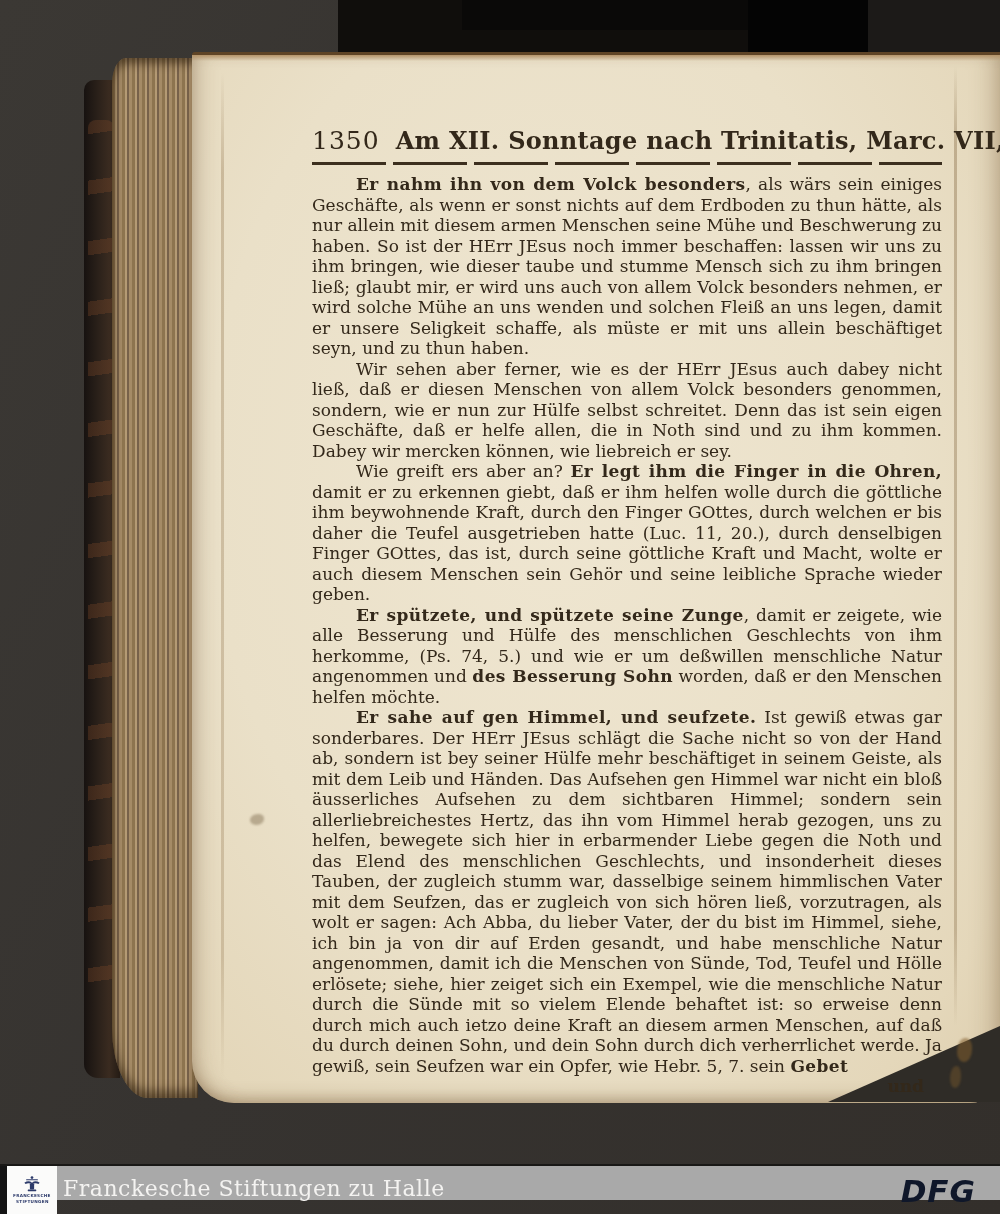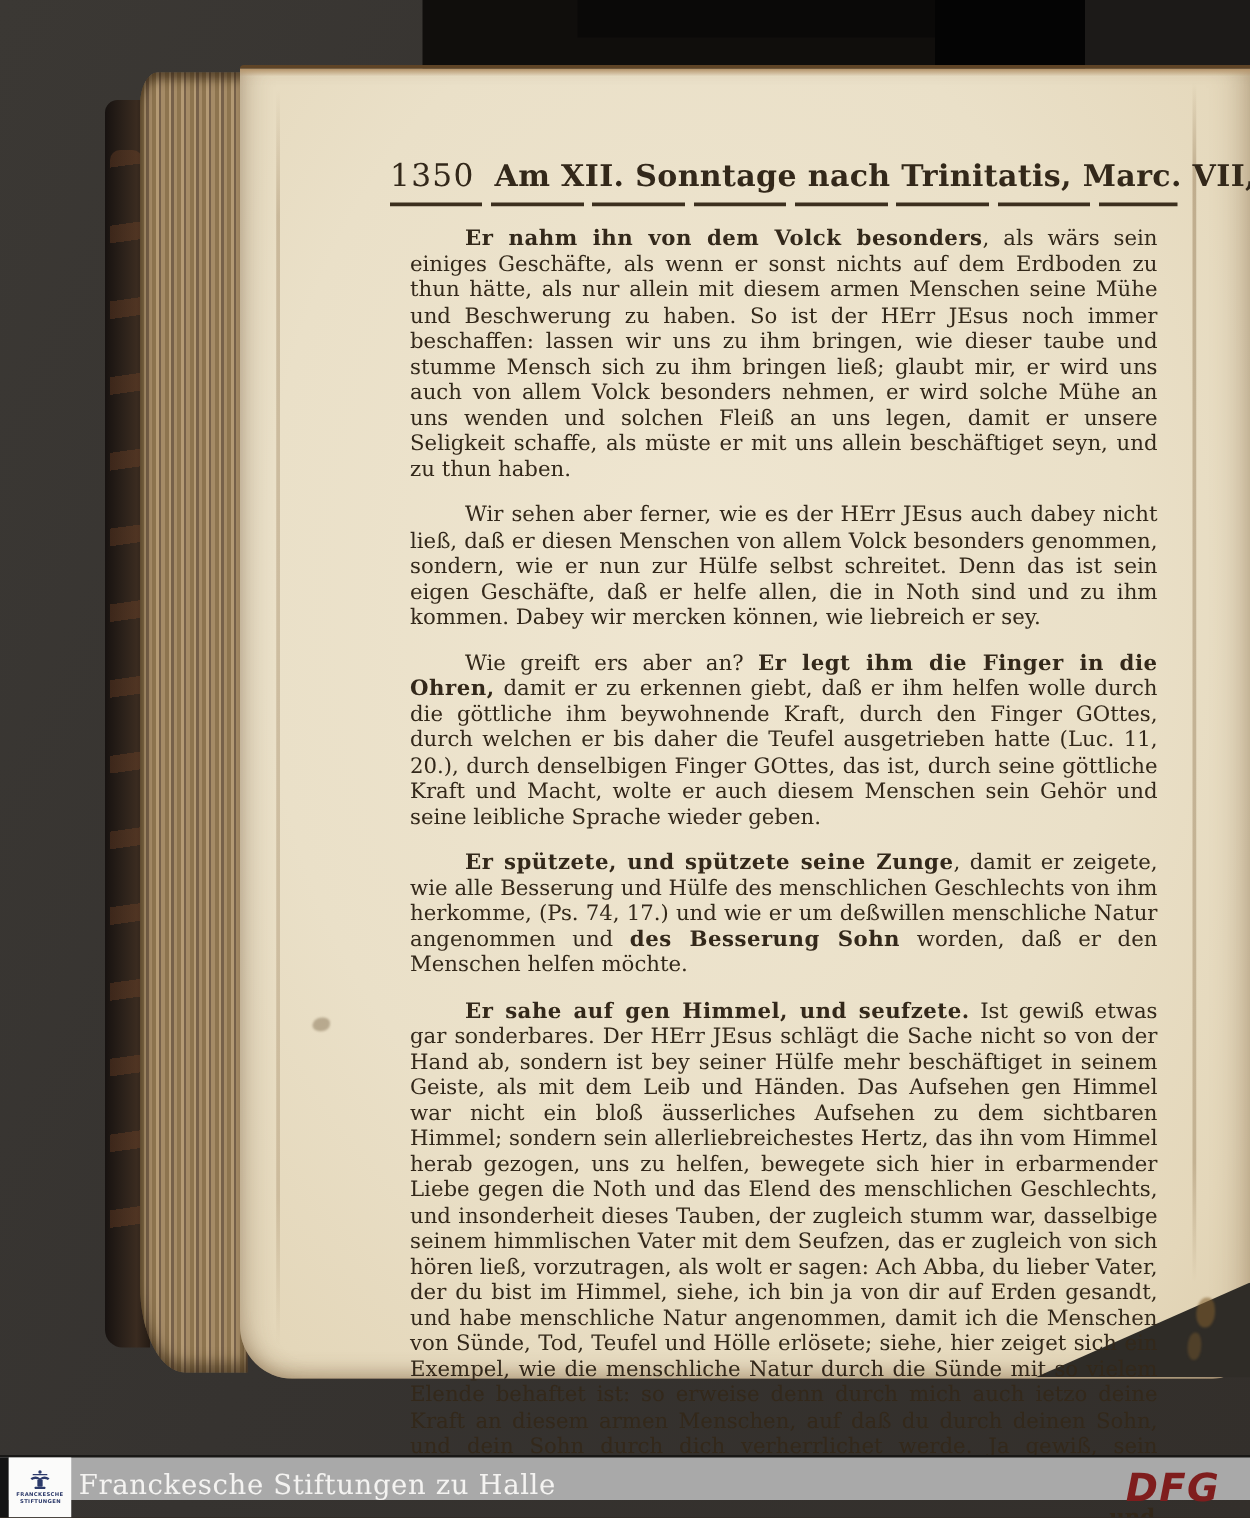--- a/index.html
+++ b/index.html
@@ -51,36 +51,36 @@
   .smudge.s2{left:950px;top:1066px;width:11px;height:22px;background:rgba(130,95,45,.4);}
   .smudge.s3{left:250px;top:814px;width:14px;height:11px;background:rgba(110,90,60,.4);}
   
   .text-block{position:absolute;left:312px;top:126px;width:630px;color:#33281a;}
   .headline{display:flex;align-items:baseline;white-space:nowrap;}
   .page-number{font-size:25px;letter-spacing:1px;margin-right:16px;}
   .heading{font-size:24px;font-weight:bold;letter-spacing:.3px;}
   .rule{margin-top:7px;height:3px;
     background:repeating-linear-gradient(90deg,#3c2f1e 0 74px,rgba(0,0,0,0) 74px 81px);}
   .body-text{margin-top:9px;font-size:17px;line-height:20.5px;text-align:justify;}
-  .body-text p{margin:16px;text-indent:44px;}
+  .body-text p{margin:0;text-indent:44px;}
   .body-text .b{font-weight:bold;letter-spacing:.4px;}
   .catchword{text-align:right;font-weight:bold;font-size:17px;line-height:20.5px;padding-right:18px;}
   
   .footer{position:absolute;left:0;top:1166px;width:1000px;height:34px;background:#a9a9a9;
     box-shadow:0 -2px 0 #191816;}
   .footer-left-dark{position:absolute;left:0;top:0;width:7px;height:48px;background:#141414;}
   .logo-box{position:absolute;left:7px;top:0;width:50px;height:48px;background:#fbfbfa;
     display:flex;flex-direction:column;align-items:center;justify-content:center;}
   .logo-emblem{width:22px;height:17px;margin-bottom:1px;}
   .logo-text{font-family:"DejaVu Sans","Liberation Sans",sans-serif;font-weight:bold;
     color:#2c3a6a;font-size:6px;line-height:6px;letter-spacing:.4px;transform:scale(.70);
     transform-origin:center;text-align:center;white-space:nowrap;}
   .footer-title{position:absolute;left:63px;top:10px;color:#f4f3f1;font-size:22px;
     font-family:"DejaVu Serif","Liberation Serif",serif;letter-spacing:.5px;}
-  .dfg{position:absolute;right:24px;top:7px;color:#7f1d1d;
+  .dfg{position:absolute;right:24px;top:7px;color:#0f172a;
     font-family:"DejaVu Sans","Liberation Sans",sans-serif;font-weight:bold;font-style:italic;
     font-size:31px;letter-spacing:1px;}
 </style>
 </head>
 <body>
 
 <div class="screen">
 
   <div class="top-black"></div>
   <div class="top-black-step"></div>
@@ -102,21 +102,21 @@
   <div class="text-block">
     <div class="headline">
       <span class="page-number">1350</span>
       <span class="heading">Am XII. Sonntage nach Trinitatis, Marc. VII, 31-37.</span>
     </div>
     <div class="rule"></div>
     <div class="body-text">
         <p><span class="b">Er nahm ihn von dem Volck besonders</span><span>, als wärs sein einiges Geschäfte, als wenn er sonst nichts auf dem Erdboden zu thun hätte, als nur allein mit diesem armen Menschen seine Mühe und Beschwerung zu haben.  So ist der HErr JEsus noch immer beschaffen: lassen wir uns zu ihm bringen, wie dieser taube und stumme Mensch sich zu ihm bringen ließ; glaubt mir, er wird uns auch von allem Volck besonders nehmen, er wird solche Mühe an uns wenden und solchen Fleiß an uns legen, damit er unsere Seligkeit schaffe, als müste er mit uns allein beschäftiget seyn, und zu thun haben.</span></p>
         <p><span>Wir sehen aber ferner, wie es der HErr JEsus auch dabey nicht ließ, daß er diesen Menschen von allem Volck besonders genommen, sondern, wie er nun zur Hülfe selbst schreitet.  Denn das ist sein eigen Geschäfte, daß er helfe allen, die in Noth sind und zu ihm kommen.  Dabey wir mercken können, wie liebreich er sey.</span></p>
         <p><span>Wie greift ers aber an?  </span><span class="b">Er legt ihm die Finger in die Ohren,</span><span> damit er zu erkennen giebt, daß er ihm helfen wolle durch die göttliche ihm beywohnende Kraft, durch den Finger GOttes, durch welchen er bis daher die Teufel ausgetrieben hatte (Luc. 11, 20.), durch denselbigen Finger GOttes, das ist, durch seine göttliche Kraft und Macht, wolte er auch diesem Menschen sein Gehör und seine leibliche Sprache wieder geben.</span></p>
-        <p><span class="b">Er spützete, und spützete seine Zunge</span><span>, damit er zeigete, wie alle Besserung und Hülfe des menschlichen Geschlechts von ihm herkomme, (Ps. 74, 17.) und wie er um deßwillen menschliche Natur angenommen und </span><span class="b">des Besserung Sohn</span><span> worden, daß er den Menschen helfen möchte.</span></p>
+        <p><span class="b">Er spützete, und spützete seine Zunge</span><span>, damit er zeigete, wie alle Besserung und Hülfe des menschlichen Geschlechts von ihm herkomme, (Ps. 74, 5.) und wie er um deßwillen menschliche Natur angenommen und </span><span class="b">des Besserung Sohn</span><span> worden, daß er den Menschen helfen möchte.</span></p>
         <p><span class="b">Er sahe auf gen Himmel, und seufzete.</span><span>  Ist gewiß etwas gar sonderbares.  Der HErr JEsus schlägt die Sache nicht so von der Hand ab, sondern ist bey seiner Hülfe mehr beschäftiget in seinem Geiste, als mit dem Leib und Händen.  Das Aufsehen gen Himmel war nicht ein bloß äusserliches Aufsehen zu dem sichtbaren Himmel; sondern sein allerliebreichestes Hertz, das ihn vom Himmel herab gezogen, uns zu helfen, bewegete sich hier in erbarmender Liebe gegen die Noth und das Elend des menschlichen Geschlechts, und insonderheit dieses Tauben, der zugleich stumm war, dasselbige seinem himmlischen Vater mit dem Seufzen, das er zugleich von sich hören ließ, vorzutragen, als wolt er sagen: Ach Abba, du lieber Vater, der du bist im Himmel, siehe, ich bin ja von dir auf Erden gesandt, und habe menschliche Natur angenommen, damit ich die Menschen von Sünde, Tod, Teufel und Hölle erlösete; siehe, hier zeiget sich ein Exempel, wie die menschliche Natur durch die Sünde mit so vielem Elende behaftet ist: so erweise denn durch mich auch ietzo deine Kraft an diesem armen Menschen, auf daß du durch deinen Sohn, und dein Sohn durch dich verherrlichet werde.  Ja gewiß, sein Seufzen war ein Opfer, wie Hebr. 5, 7. sein </span><span class="b">Gebet</span></p>
       </div>
     <div class="catchword">und</div>
   </div>
 
   <div class="footer">
     <div class="footer-left-dark"></div>
     <div class="logo-box">
       <svg class="logo-emblem" viewBox="0 0 24 20">
         <g fill="#2c3a6a">

